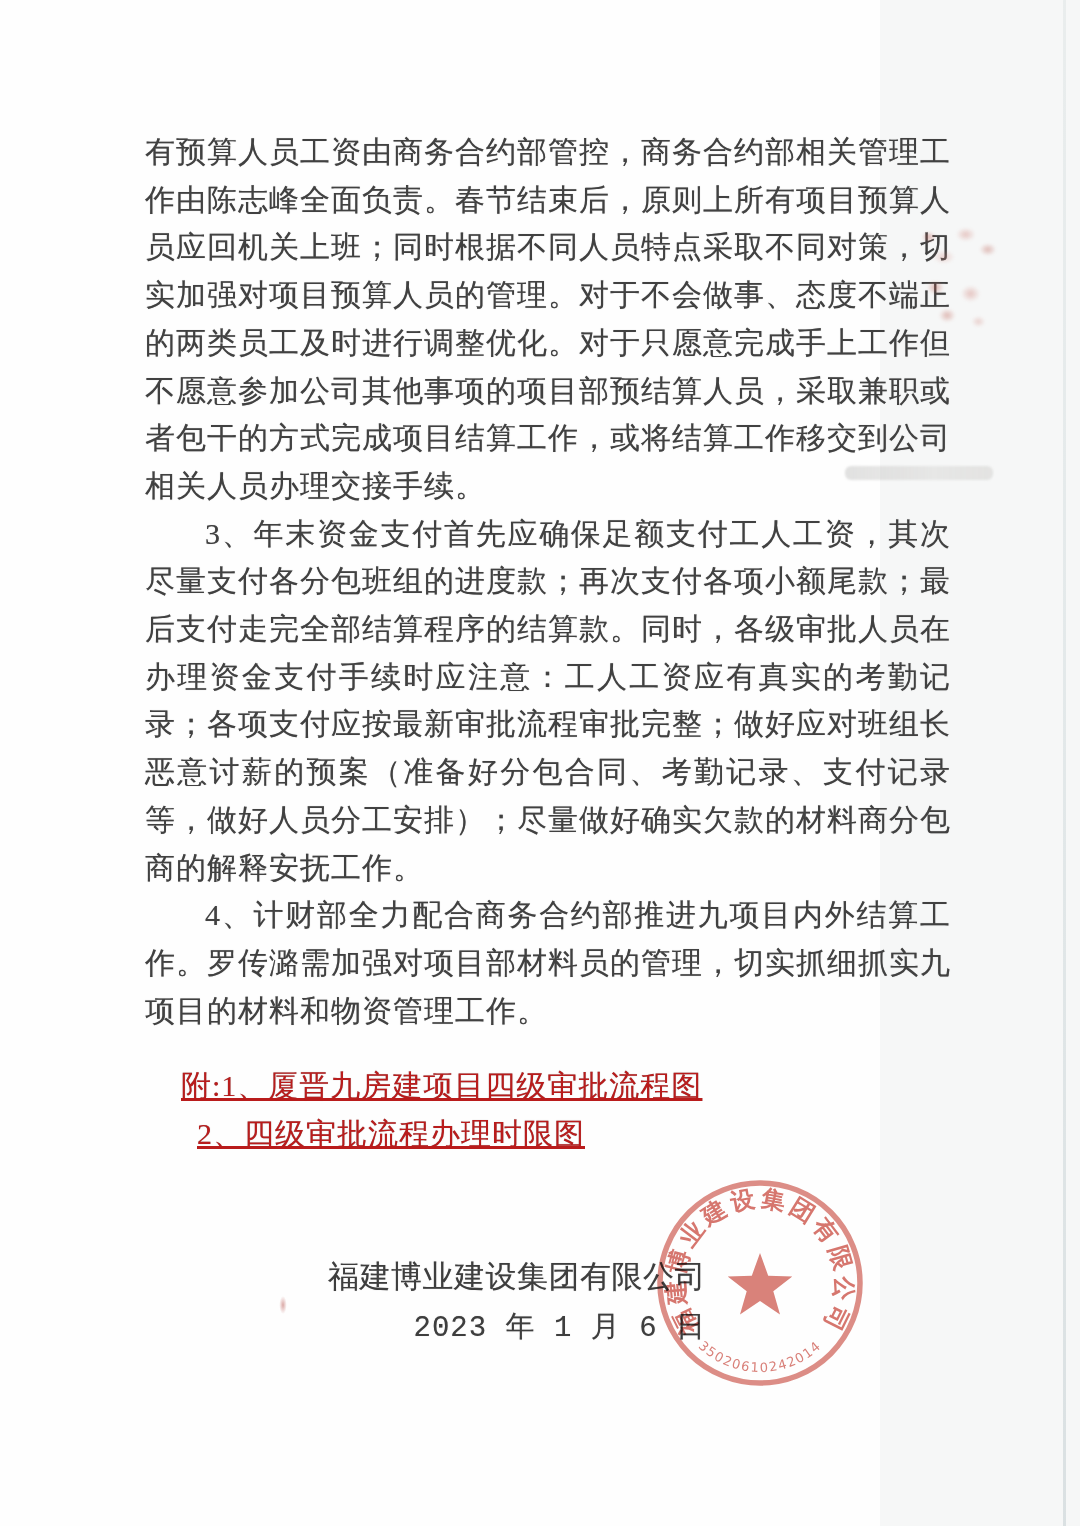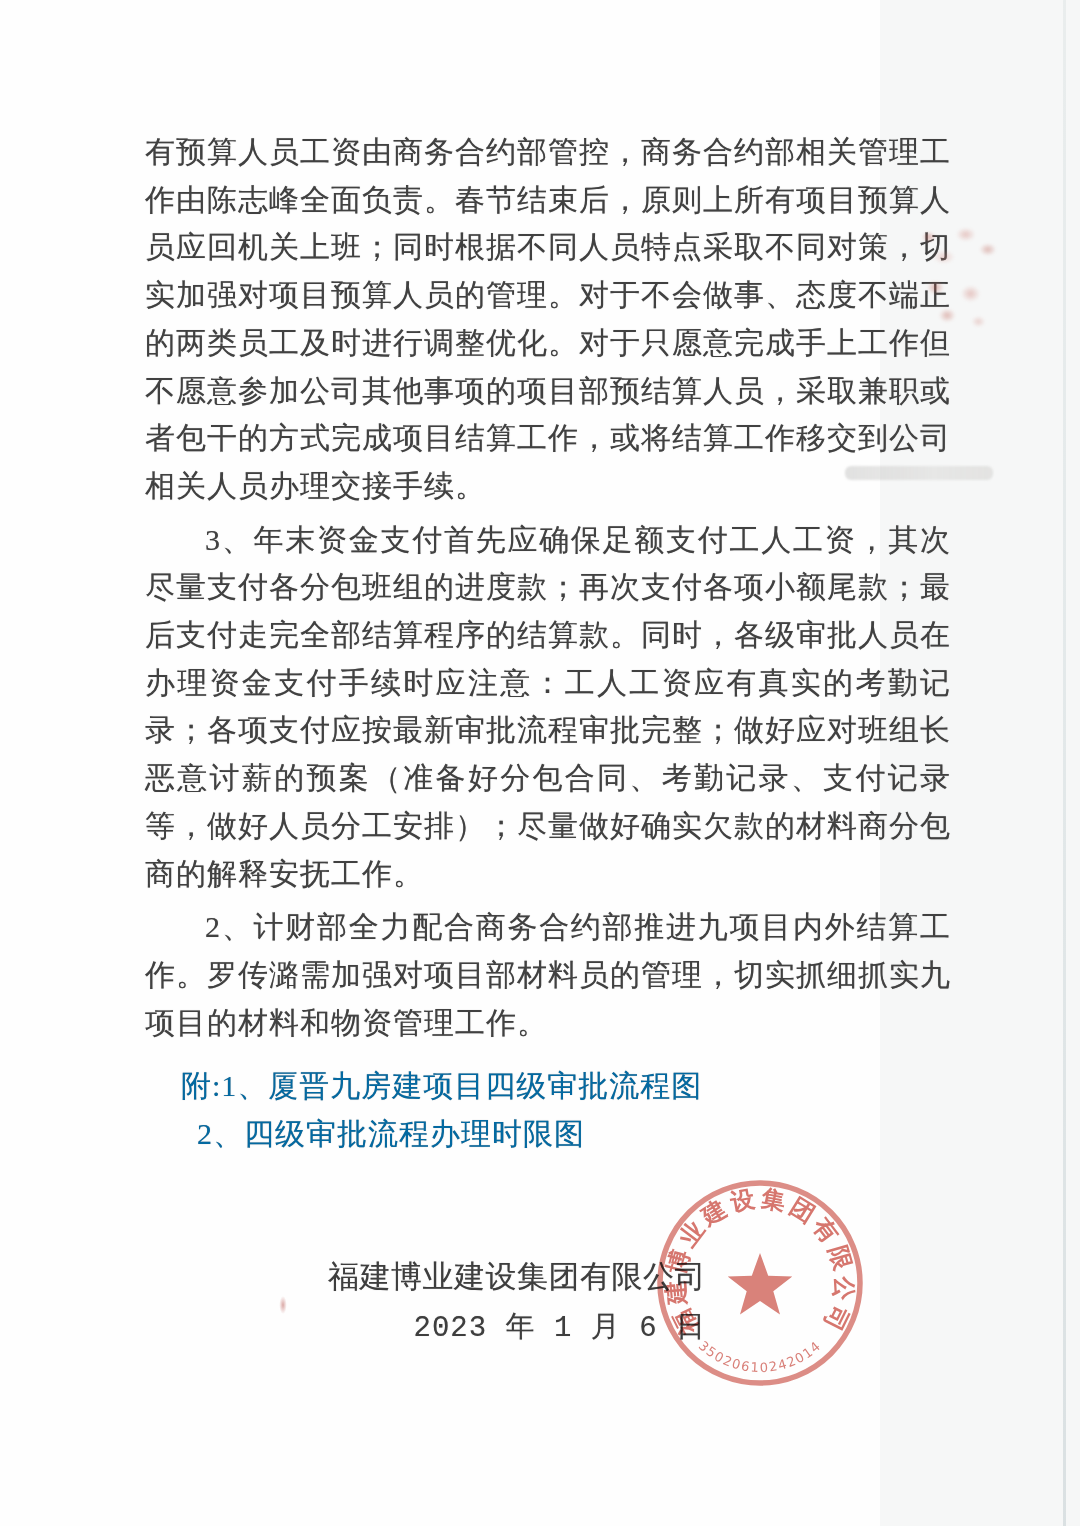--- a/index.html
+++ b/index.html
@@ -21,30 +21,31 @@
     color:#414141;
     font-size:30px;
     line-height:47.7px;
     letter-spacing:1px;
     text-align:justify;
     text-justify:inter-character;
     word-break:break-all;
     text-shadow:0 0 0.7px rgba(70,70,70,.55);
   }
   .body-text p{margin:0;padding:0;}
-  .body-text p.indent{text-indent:2em;margin-top:6px;}
+  .body-text p.indent{text-indent:2em;}
   
   .attachments{
     position:absolute;
     left:181px; top:1062px;
-    color:#0369a1;
+    color:#b91c1c;
     font-size:30px;
     line-height:47.7px;
     letter-spacing:1px;
     text-shadow:0 0 0.7px rgba(70,70,70,.55);
+    text-decoration:underline;
   }
   .attachments .att-line2{margin-left:16px;}
   
   .signature{
     position:absolute;
     right:174px; top:1259px;
     text-align:right;
     color:#3e3e3e;
     text-shadow:0 0 0.7px rgba(70,70,70,.5);
   }
@@ -112,21 +113,21 @@
   }
 </style>
 </head>
 <body>
 
 <div class="page">
 
   <div class="body-text">
     <p>有预算人员工资由商务合约部管控，商务合约部相关管理工作由陈志峰全面负责。春节结束后，原则上所有项目预算人员应回机关上班；同时根据不同人员特点采取不同对策，切实加强对项目预算人员的管理。对于不会做事、态度不端正的两类员工及时进行调整优化。对于只愿意完成手上工作但不愿意参加公司其他事项的项目部预结算人员，采取兼职或者包干的方式完成项目结算工作，或将结算工作移交到公司相关人员办理交接手续。</p>
     <p class="indent">3、年末资金支付首先应确保足额支付工人工资，其次尽量支付各分包班组的进度款；再次支付各项小额尾款；最后支付走完全部结算程序的结算款。同时，各级审批人员在办理资金支付手续时应注意：工人工资应有真实的考勤记录；各项支付应按最新审批流程审批完整；做好应对班组长恶意讨薪的预案（准备好分包合同、考勤记录、支付记录等，做好人员分工安排）；尽量做好确实欠款的材料商分包商的解释安抚工作。</p>
-    <p class="indent">2、计财部全力配合商务合约部推进九项目内外结算工作。罗传潞需加强对项目部材料员的管理，切实抓细抓实九项目的材料和物资管理工作。</p>
+    <p class="indent">4、计财部全力配合商务合约部推进九项目内外结算工作。罗传潞需加强对项目部材料员的管理，切实抓细抓实九项目的材料和物资管理工作。</p>
   </div>
 
   <div class="attachments">
     <div class="att-line1">附:1、厦晋九房建项目四级审批流程图</div>
     <div class="att-line2">2、四级审批流程办理时限图</div>
   </div>
 
   <div class="signature">
     <div class="company">福建博业建设集团有限公司</div>
     <div class="date">2023 年 1 月 6 日</div>

